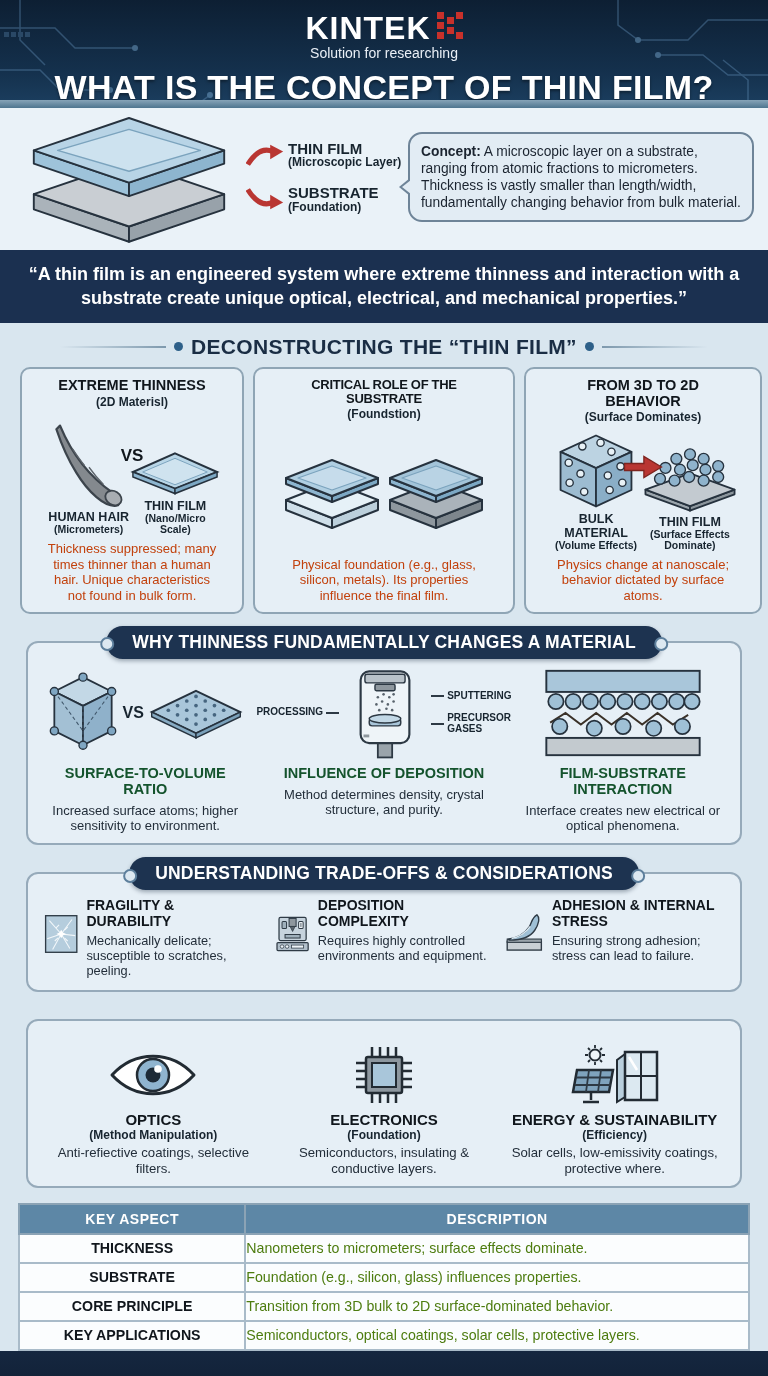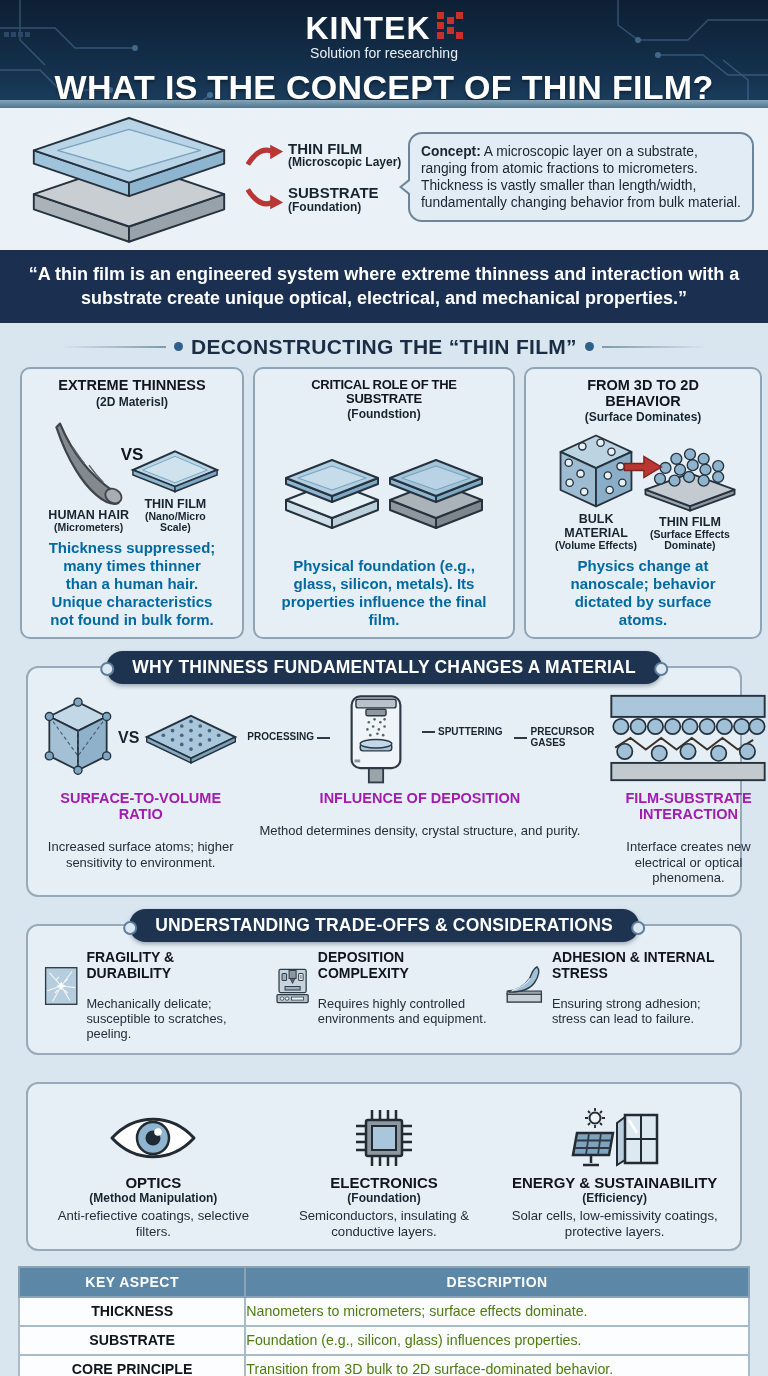--- a/index.html
+++ b/index.html
@@ -41,44 +41,44 @@
   .card { flex:1; background:#e6eff6; border:2px solid #8fa5b5; border-radius:10px; padding:9px 25px 8px; text-align:center; display:flex; flex-direction:column; }
   .card-title { font-size:14.5px; font-weight:bold; line-height:1.1; color:#10161c; }
   .cards-row .card:nth-child(2) .card-title { font-size:13px; letter-spacing:-.3px; }
   .card-sub { font-size:12px; font-weight:bold; margin-top:1px; }
   .pair-row { position:relative; display:flex; justify-content:space-between; margin-top:6px; flex:1; }
   .pair-col { width:49%; display:flex; flex-direction:column; align-items:center; justify-content:flex-end; }
   .pair-label { font-size:12.5px; font-weight:bold; line-height:1.05; margin-top:3px; }
   .pair-sub { font-size:10.5px; font-weight:bold; line-height:1.05; }
   .vs-badge { position:absolute; left:50%; top:34%; transform:translate(-50%,-50%); font-size:17px; font-weight:bold; color:#10161c; }
   .mid-arrow { position:absolute; left:50%; top:30%; transform:translate(-50%,-50%); }
-  .card-desc { font-size:15px; font-weight:bold; line-height:1.2; margin-top:6px; color:#0369a1; }
+  .card-desc { font-size:13px; font-weight:normal; line-height:1.2; margin-top:6px; color:#c2410c; }
   .stack-row { display:flex; justify-content:space-around; align-items:center; flex:1; margin-top:10px; }
   
   .pill-card { position:relative; background:#e6eff6; border:2px solid #96aaba; border-radius:12px; margin:27px 26px 0; padding:22px 10px 9px; }
   .pill { position:absolute; top:-17px; left:50%; transform:translateX(-50%); background:#1d3350; color:#fff; font-weight:bold; font-size:17.5px; letter-spacing:.2px; padding:6px 26px; border-radius:22px; white-space:nowrap; box-shadow:0 2px 4px rgba(10,25,45,.35); }
   .pill:before,.pill:after { content:""; position:absolute; top:50%; width:10px; height:10px; margin-top:-5px; border-radius:50%; background:#dcE8f1; border:2px solid #5d7f9c; }
   .pill:before { left:-6px; } .pill:after { right:-6px; }
   .tri-row { display:flex; align-items:stretch; }
   .tri-col { flex:1; display:flex; flex-direction:column; align-items:center; text-align:center; padding:0 4px; }
   .tri-icon { height:96px; display:flex; align-items:center; justify-content:center; position:relative; }
-  .tri-title { font-size:14.5px; font-weight:bold; margin-top:4px; color:#a21caf; }
-  .tri-desc { font-size:13px; line-height:1.22; margin-top:17px; color:#232e3a; }
+  .tri-title { font-size:14.5px; font-weight:bold; margin-top:4px; color:#14532d; }
+  .tri-desc { font-size:13px; line-height:1.22; margin-top:6px; color:#232e3a; }
   .vs-inline { font-size:16px; font-weight:bold; margin:0 4px; }
   .chamber-wrap { display:flex; align-items:center; gap:3px; }
   .ch-label { font-size:10px; font-weight:bold; line-height:1.05; white-space:nowrap; }
   .ch-line { width:13px; height:2px; background:#2d3944; flex:none; }
-  .ch-right { display:flex; flex-direction:row; gap:12px; align-items:flex-start; }
+  .ch-right { display:flex; flex-direction:column; gap:12px; align-items:flex-start; }
   .ch-right .rrow { display:flex; align-items:center; gap:3px; }
   
   .to-row { display:flex; }
   .to-item { flex:1; display:flex; gap:8px; padding:2px 6px; align-items:flex-start; }
   .to-text { text-align:left; }
   .to-title { font-size:14px; font-weight:bold; line-height:1.12; color:#10161c; }
-  .to-desc { font-size:12.8px; line-height:1.2; margin-top:14px; color:#232e3a; }
+  .to-desc { font-size:12.8px; line-height:1.2; margin-top:3px; color:#232e3a; }
   
   .en-icon { height:64px; display:flex; align-items:center; justify-content:center; }
   .en-title { font-size:15px; font-weight:bold; margin-top:4px; color:#10161c; }
   .en-sub { font-size:12px; font-weight:bold; }
   .en-desc { font-size:13.2px; line-height:1.22; margin-top:3px; color:#232e3a; }
   
   table.key-table { width:calc(100% - 36px); margin:15px 18px 0; border-collapse:collapse; background:#fbfdfe; }
   .key-table th { background:#5d87a6; color:#fff; font-size:14px; font-weight:bold; letter-spacing:.5px; padding:6px 4px; border:2px solid #8ba3b5;margin-left:20px; }
   .key-table td { border:2px solid #a9bbc9; padding:5.5px 8px; font-size:14.2px; }
   .key-table td.aspect { width:31%; text-align:center; font-weight:bold; color:#10161c; }
@@ -536,21 +536,21 @@
             <path d="M22,26 L19,48 M34,26 L31,48 M9,33.5 L44.5,33.5 M8,41 L43.5,41" stroke="#2d3944" stroke-width="1.8" fill="none"></path>
             <path d="M24,48 L24,56 M16,58 L32,58" stroke="#222b33" stroke-width="2.5"></path>
             <polygon points="58,10 50,16 50,58 58,53" fill="#b9cfdd" stroke="#222b33" stroke-width="2"></polygon>
             <rect x="58" y="8" width="32" height="48" fill="#dce9f1" stroke="#222b33" stroke-width="2.5"></rect>
             <path d="M74,8 L74,56 M58,32 L90,32" stroke="#222b33" stroke-width="2"></path>
             <path d="M62,13 L70,26" stroke="#ffffff" stroke-width="2.5"></path>
           </svg>
         </div>
         <div class="en-title">ENERGY &amp; SUSTAINABILITY</div>
         <div class="en-sub">(Efficiency)</div>
-        <div class="en-desc">Solar cells, low-emissivity coatings, protective layers.</div>
+        <div class="en-desc">Solar cells, low-emissivity coatings, protective where.</div>
       </div>
     </div>
   </div>
 
   <table class="key-table">
     <thead>
       <tr>
         <th style="width:31%">KEY ASPECT</th>
         <th>DESCRIPTION</th>
       </tr>

